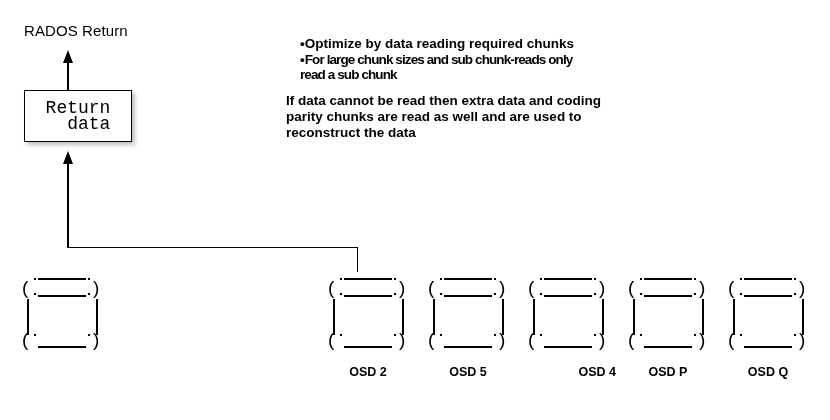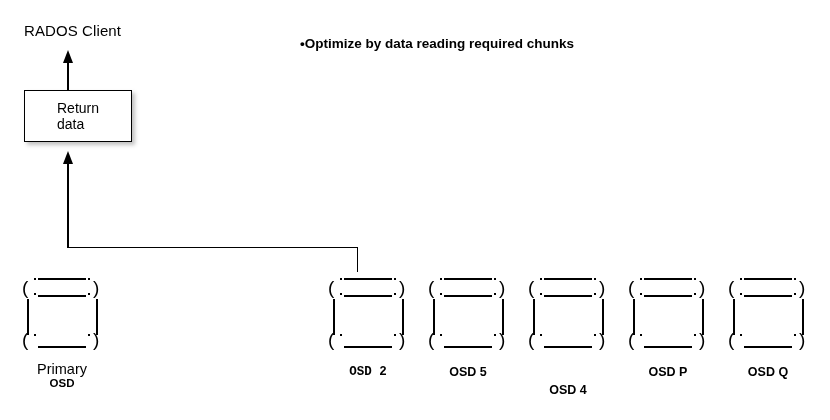--- a/index.html
+++ b/index.html
@@ -54,24 +54,25 @@
     width: 108px; height: 52px;
     border: 1.6px solid #000;
     background: #fff;
     box-sizing: border-box;
     box-shadow: 3px 3px 4px rgba(120,120,120,.45);
     display: flex;
     align-items: center;
     justify-content: center;
   }
   .return-box .lbl {
-    font-size: 14px;
+    font-size: 18px;
     line-height: 16px;
-    text-align: left;
+    text-align: right;
     white-space: pre-line;
+    font-family: Liberation Mono, monospace;
   }
 
   
   .vline { background: #000; width: 1.6px; }
   .hline { background: #000; height: 1.6px; }
   .arrow-up {
     width: 0; height: 0;
     border-left: 5.5px solid transparent;
     border-right: 5.5px solid transparent;
     border-bottom: 13px solid #000;
@@ -116,41 +117,50 @@
     font-size: 11.5px;
     font-weight: bold;
     line-height: 13px;
   }
 </style>
 </head>
 <body>
 
 <div id="canvas">
 
-  <div class="abs rados-title">RADOS Client</div>
+  <div class="abs rados-title">RADOS Return</div>
 
   <div class="abs arrow-up" style="left:62.5px; top:50px;"></div>
   <div class="abs vline" style="left:67px; top:62px; height:29px;"></div>
 
   <div class="abs return-box">
     <div class="lbl">Return
 data</div>
   </div>
 
   <div class="abs arrow-up" style="left:62.5px; top:151px;"></div>
   <div class="abs vline" style="left:67px; top:163px; height:85px;"></div>
   <div class="abs hline" style="left:67px; top:246.5px; width:291px;"></div>
   <div class="abs vline" style="left:356.5px; top:246.5px; height:25px;"></div>
 
   <div class="abs bullet-block">
     <div class="bullet-line">
       <span class="dot">•</span><span>Optimize by data reading required chunks</span>
     </div>
-  </div>
-
+    <div class="bullet-line">
+      <span class="dot">•</span><span class="tight">For large chunk sizes and sub chunk-reads only</span>
+    </div>
+    <div class="bullet-cont tight">read a sub chunk</div>
+  </div>
+
+  <div class="abs para-block">
+    <div>If data cannot be read then extra data and coding</div>
+    <div>parity chunks are read as well and are used to</div>
+    <div>reconstruct the data</div>
+  </div>
 
   <div class="abs cyl" style="left:22px; top:272px;">
 
     <span class="paren" style="left:0px; top:6px;">(</span>
     <span class="paren" style="left:71px; top:6px;">)</span>
     <span class="tick" style="left:12px; top:6px;"></span>
     <span class="tick" style="left:66px; top:6px;"></span>
     <span class="seg h" style="left:16px; top:6px; width:48px;"></span>
     <span class="tick" style="left:12px; top:21px;"></span>
     <span class="tick" style="left:66px; top:21px;"></span>
@@ -158,43 +168,39 @@
 
     <span class="seg v" style="left:5px; top:27px; height:36px;"></span>
     <span class="seg v" style="left:74px; top:27px; height:36px;"></span>
 
     <span class="paren" style="left:0px; top:58px;">(</span>
     <span class="paren" style="left:71px; top:58px;">)</span>
     <span class="tick" style="left:12px; top:62px;"></span>
     <span class="tick" style="left:66px; top:62px;"></span>
     <span class="seg h" style="left:16px; top:74px; width:48px;"></span>
   </div>
-  <div class="abs primary-label" style="left:12px; top:362px; width:100px;">
-    <span class="big">Primary</span>
-    <span class="small">OSD</span>
-  </div>
 
   <div class="abs cyl" style="left:328px; top:272px;">
     <span class="paren" style="left:0px; top:6px;">(</span>
     <span class="paren" style="left:71px; top:6px;">)</span>
     <span class="tick" style="left:12px; top:6px;"></span>
     <span class="tick" style="left:66px; top:6px;"></span>
     <span class="seg h" style="left:16px; top:6px; width:48px;"></span>
     <span class="tick" style="left:12px; top:21px;"></span>
     <span class="tick" style="left:66px; top:21px;"></span>
     <span class="seg h" style="left:16px; top:23px; width:48px;"></span>
     <span class="seg v" style="left:5px; top:27px; height:36px;"></span>
     <span class="seg v" style="left:74px; top:27px; height:36px;"></span>
     <span class="paren" style="left:0px; top:58px;">(</span>
     <span class="paren" style="left:71px; top:58px;">)</span>
     <span class="tick" style="left:12px; top:62px;"></span>
     <span class="tick" style="left:66px; top:62px;"></span>
     <span class="seg h" style="left:16px; top:74px; width:48px;"></span>
   </div>
-  <div class="abs osd-label" style="left:320px; top:365px; width:96px;font-family:Liberation Mono, monospace;">OSD 2</div>
+  <div class="abs osd-label" style="left:320px; top:365px; width:96px;">OSD 2</div>
 
   <div class="abs cyl" style="left:428px; top:272px;">
     <span class="paren" style="left:0px; top:6px;">(</span>
     <span class="paren" style="left:71px; top:6px;">)</span>
     <span class="tick" style="left:12px; top:6px;"></span>
     <span class="tick" style="left:66px; top:6px;"></span>
     <span class="seg h" style="left:16px; top:6px; width:48px;"></span>
     <span class="tick" style="left:12px; top:21px;"></span>
     <span class="tick" style="left:66px; top:21px;"></span>
     <span class="seg h" style="left:16px; top:23px; width:48px;"></span>
@@ -218,21 +224,21 @@
     <span class="tick" style="left:66px; top:21px;"></span>
     <span class="seg h" style="left:16px; top:23px; width:48px;"></span>
     <span class="seg v" style="left:5px; top:27px; height:36px;"></span>
     <span class="seg v" style="left:74px; top:27px; height:36px;"></span>
     <span class="paren" style="left:0px; top:58px;">(</span>
     <span class="paren" style="left:71px; top:58px;">)</span>
     <span class="tick" style="left:12px; top:62px;"></span>
     <span class="tick" style="left:66px; top:62px;"></span>
     <span class="seg h" style="left:16px; top:74px; width:48px;"></span>
   </div>
-  <div class="abs osd-label" style="left:520px; top:383px; width:96px;">OSD 4</div>
+  <div class="abs osd-label" style="left:520px; top:365px; width:96px;text-align:right;">OSD 4</div>
 
   <div class="abs cyl" style="left:628px; top:272px;">
     <span class="paren" style="left:0px; top:6px;">(</span>
     <span class="paren" style="left:71px; top:6px;">)</span>
     <span class="tick" style="left:12px; top:6px;"></span>
     <span class="tick" style="left:66px; top:6px;"></span>
     <span class="seg h" style="left:16px; top:6px; width:48px;"></span>
     <span class="tick" style="left:12px; top:21px;"></span>
     <span class="tick" style="left:66px; top:21px;"></span>
     <span class="seg h" style="left:16px; top:23px; width:48px;"></span>

